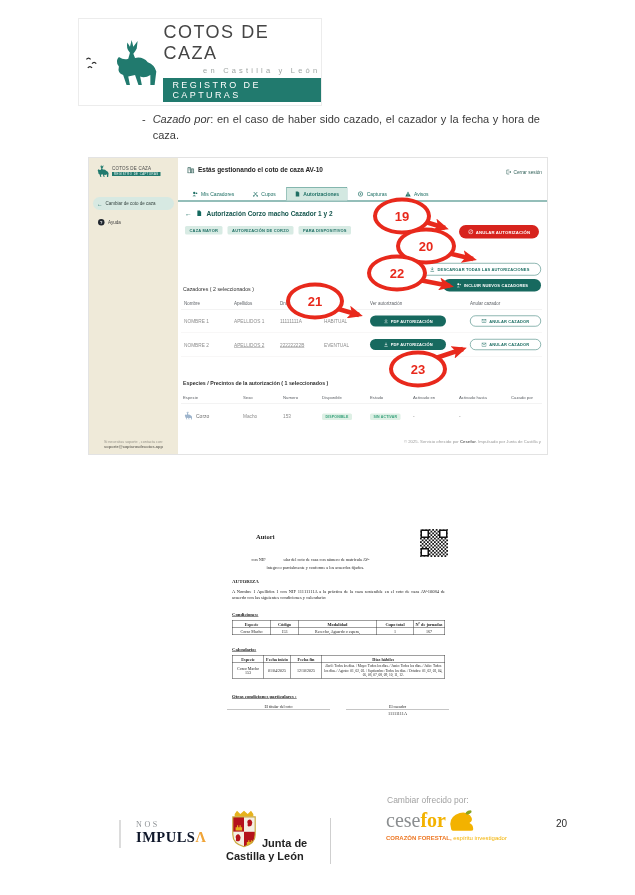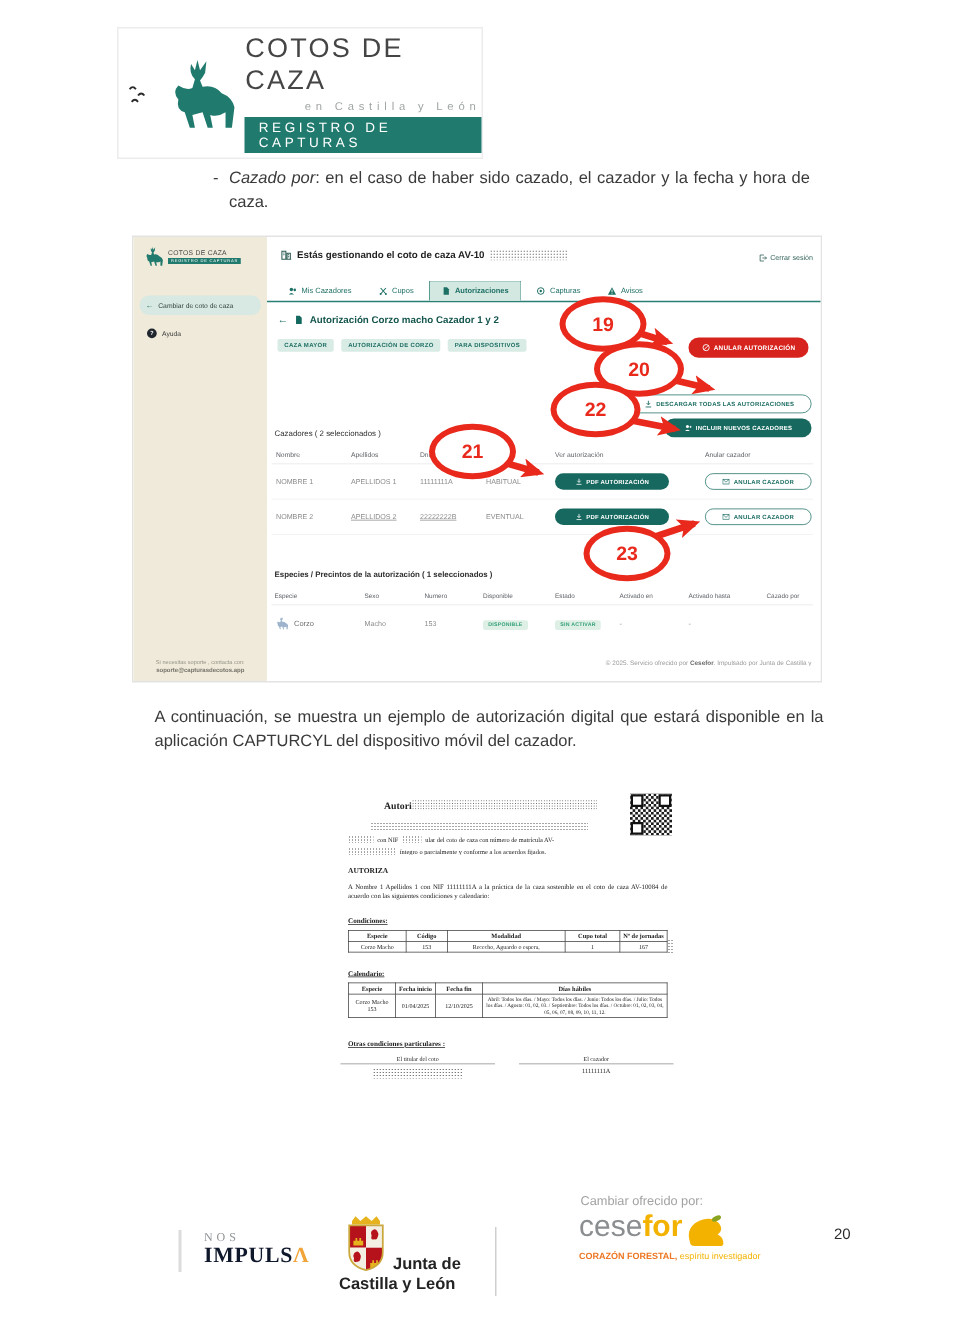--- a/index.html
+++ b/index.html
@@ -132,21 +132,21 @@
   .impulsa{left:119px;top:820px;border-left:2px solid #dcdcdc;padding-left:15px;height:28px;font-family:Liberation Serif, serif;}
   .nos{font-size:8px;letter-spacing:2.6px;color:#8e9295;}
   .impu{font-size:14.5px;font-weight:bold;letter-spacing:.5px;}
   .impu .m{color:#0f172a;} .impu .l{color:#f0a437;}
   .junta{left:226px;top:806px;width:110px;height:60px;}
   .junta .sh{position:absolute;left:4px;top:4px;}
   .junta .j1{position:absolute;left:36px;top:31px;font-size:11px;font-weight:bold;color:#232323;}
   .junta .j2{position:absolute;left:0px;top:44px;font-size:11px;font-weight:bold;color:#232323;white-space:nowrap;}
   .vdiv{left:330px;top:818px;width:1px;height:46px;background:#cfcfcf;}
   .cesefor{left:386px;top:808px;width:160px;}
-  .cf-word{display:flex;align-items:flex-start;line-height:1;}
+  .cf-word{display:flex;align-items:center;line-height:1;font-family:Liberation Serif, serif;}
   .cf-cese{font-size:20px;color:#8b8e90;}
   .cf-for{font-size:20px;font-weight:bold;color:#f3b200;}
   .cf-tag{font-size:6px;margin-top:3px;white-space:nowrap;}
   .cf-tag .b{color:#ed7723;font-weight:bold;} .cf-tag .y{color:#f3b200;}
   .pageno{left:556px;top:818px;font-size:10px;color:#2a2a2a;}
   svg{display:block;}
 </style>
 </head>
 <body>
 
@@ -411,21 +411,20 @@
         </div>
       <div class="ann" style="left:394px;top:249px;width:100px;height:58px;">
           <span>21</span>
         </div>
       <div class="ann" style="left:600px;top:385px;width:100px;height:58px;">
           <span>23</span>
         </div>
     </div>
   </div>
 
-  <div class="abs para2">A continuación, se muestra un ejemplo de autorización digital que estará disponible en la aplicación CAPTURCYL del dispositivo móvil del cazador.</div>
 
   <div class="abs doc-outer">
     <div class="doc">
       <div class="doc-title"><span>Autori</span><span class="pxtext">zación de caza temporada de caza 2025-2026</span></div>
       <div class="qr">
           <span class="fin"></span>
         </div>
       <div class="doc-line" style="top:40px;">
         <span class="dots" style="width:290px;height:12px;margin-left:30px;"></span>
       </div>

